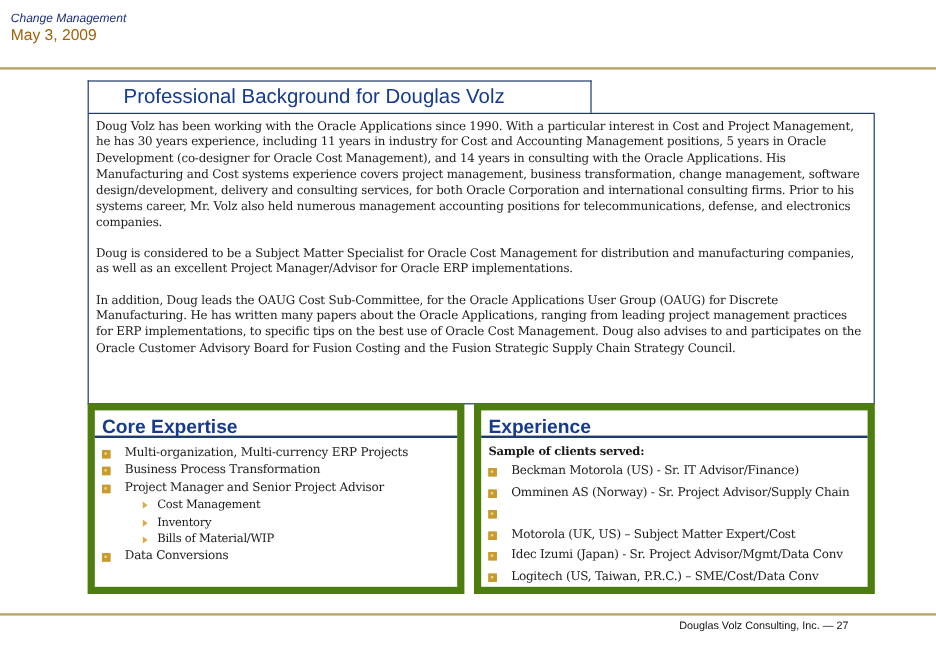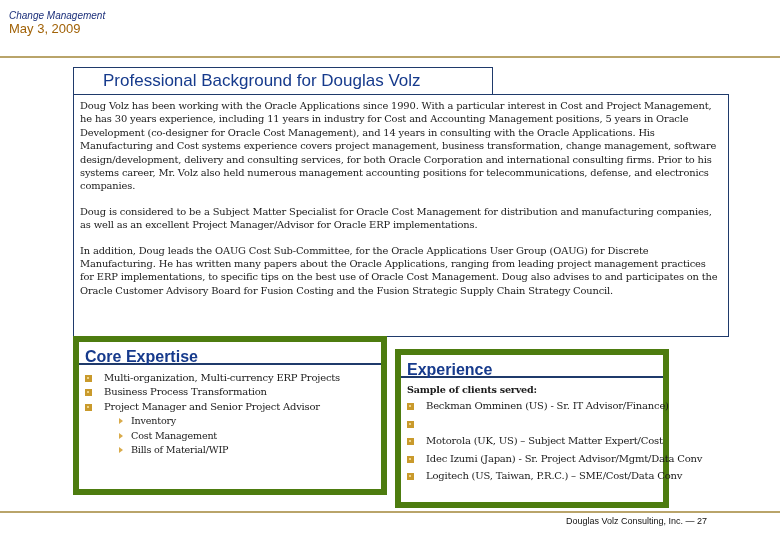--- a/index.html
+++ b/index.html
@@ -8,21 +8,21 @@
   .hdr-date { position:absolute; left:9px; top:21px; font-family:"Liberation Sans", sans-serif; font-size:13px; color:#a16207; }
   .rule { position:absolute; left:0; width:780px; height:2px; background:#b9a46a; }
   .rule.top { top:56px; }
   .rule.bot { top:511px; }
   .title-box { position:absolute; left:73px; top:67px; width:420px; height:27px; border:1px solid #1f3a6b; border-bottom:none; box-sizing:border-box; }
   .title-box span { position:absolute; left:7px; top:3px; font-family:"Liberation Sans", sans-serif; font-weight:normal; font-size:17px; color:#163a8c; white-space:nowrap;margin-left:22px; }
   .main-box { position:absolute; left:73px; top:94px; width:656px; height:243px; border:1px solid #1f3a6b; box-sizing:border-box; padding:4px 6px 0 6px; }
   .main-box p { margin:0 0 12px 0; font-family:"DejaVu Serif", serif; font-size:9.9px; line-height:13.4px; color:#1a1a1a; letter-spacing:-0.15px; }
   .col-box { position:absolute; top:336px; height:159px; border:6px solid #4d7c0f; box-sizing:border-box; }
   .col-box.left { left:73px; width:314px; }
-  .col-box.right { left:395px; width:274px;margin-top:13px; }
+  .col-box.right { left:395px; width:334px; }
   .col-title { position:relative; height:21px; border-bottom:2px solid #1f3a6b; }
   .col-title span { position:absolute; left:6px; bottom:-3px; font-family:"Liberation Sans", sans-serif; font-weight:bold; font-size:16px; color:#163a8c; }
   ul.list { list-style:none; margin:0; padding:0; }
   .col-box.left ul.list { padding-top:6px; }
   .col-box.right ul.list { padding-top:0; }
   .item { position:relative; font-family:"DejaVu Serif", serif; font-size:10px; color:#1a1a1a; white-space:nowrap; letter-spacing:-0.2px; }
   .col-box.left .item { height:14.4px; line-height:14.4px; padding-left:25px; }
   .col-box.right .item { height:17.5px; line-height:17.5px; padding-left:25px; }
   .bullet { position:absolute; left:6px; width:7px; height:7px; background:#c99a2c; box-sizing:border-box; border:1.5px solid #c99a2c; }
   .bullet::after { content:""; position:absolute; left:1px; top:1px; width:2px; height:2px; background:#f0d48a; }
@@ -51,33 +51,35 @@
 </div>
 
 <div class="col-box left">
   <div class="col-title">
     <span>Core Expertise</span>
   </div>
   <ul class="list">
     <li class="item"><span class="bullet"></span><span>Multi-organization, Multi-currency ERP Projects</span></li>
     <li class="item"><span class="bullet"></span><span>Business Process Transformation</span></li>
     <li class="item"><span class="bullet"></span><span>Project Manager and Senior Project Advisor</span></li>
+    <li class="sub"><span class="tri"></span><span>Cost Management</span></li>
     <li class="sub"><span class="tri"></span><span>Inventory</span></li>
-    <li class="sub"><span class="tri"></span><span>Cost Management</span></li>
     <li class="sub"><span class="tri"></span><span>Bills of Material/WIP</span></li>
+    <li class="item"><span class="bullet"></span><span>Data Conversions</span></li>
   </ul>
 </div>
 
 <div class="col-box right">
   <div class="col-title">
     <span>Experience</span>
   </div>
   <div class="intro">Sample of clients served:</div>
   <ul class="list">
-    <li class="item"><span class="bullet"></span><span>Beckman Omminen (US)  -  Sr. IT Advisor/Finance)</span></li>
+    <li class="item"><span class="bullet"></span><span>Beckman Motorola (US)  -  Sr. IT Advisor/Finance)</span></li>
+    <li class="item"><span class="bullet"></span><span>Omminen AS (Norway)  - Sr. Project Advisor/Supply Chain</span></li>
     <li class="item"><span class="bullet"></span></li>
     <li class="item"><span class="bullet"></span><span>Motorola (UK, US) – Subject Matter Expert/Cost</span></li>
     <li class="item"><span class="bullet"></span><span>Idec Izumi (Japan)  - Sr. Project Advisor/Mgmt/Data Conv</span></li>
     <li class="item"><span class="bullet"></span><span>Logitech (US, Taiwan, P.R.C.) – SME/Cost/Data Conv</span></li>
   </ul>
 </div>
 
 <div class="rule bot"></div>
 <div class="footer">Douglas Volz Consulting, Inc.  —  27</div>
 

